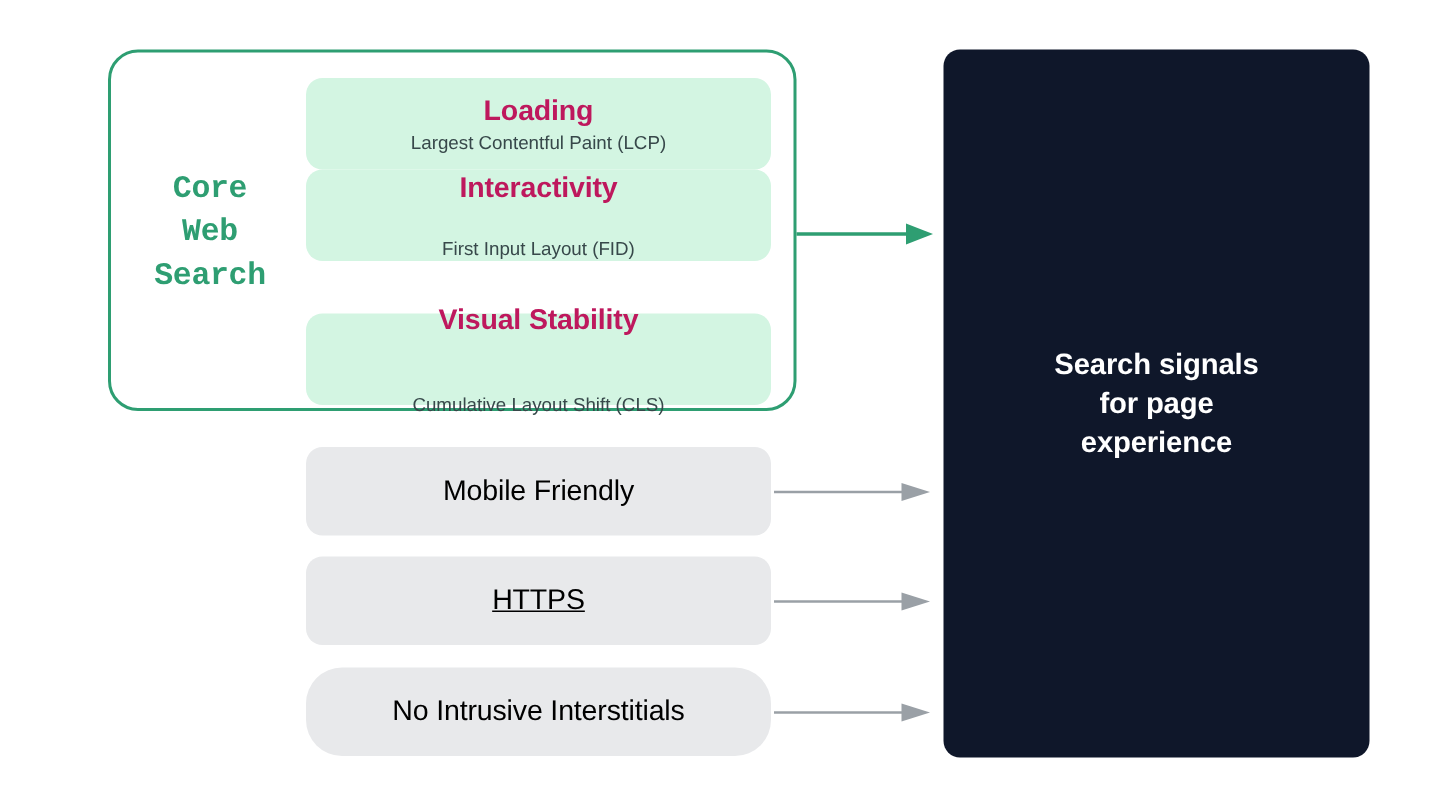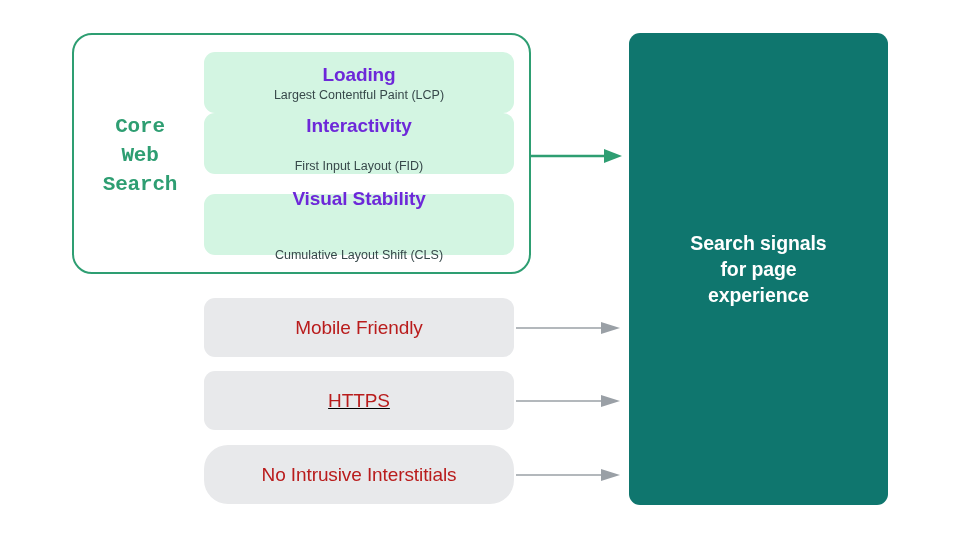--- a/index.html
+++ b/index.html
@@ -55,24 +55,24 @@
     height: 61px;
     background: #d3f5e2;
     border-radius: 11px;
     display: flex;
     flex-direction: column;
     align-items: center;
     justify-content: center;
   }
   .vital-card.c0 { top: 52px; }
   .vital-card.c1 { top: 113px; gap: 20px; }
-  .vital-card.c2 { top: 194px; gap: 36px; }
+  .vital-card.c2 { top: 209px; gap: 36px; }
 
   .vital-title {
-    color: #6d28d9;
+    color: #be185d;
     font-size: 19px;
     font-weight: bold;
     line-height: 23px;
     letter-spacing: -0.1px;
   }
   .vital-sub {
     color: #37484a;
     font-size: 12.5px;
     font-weight: normal;
     line-height: 16px;
@@ -89,34 +89,34 @@
     border-radius: 11px;
     display: flex;
     align-items: center;
     justify-content: center;
   }
   .gray-box.g0 { top: 298px; height: 59px; }
   .gray-box.g1 { top: 371px; height: 59px; text-decoration: underline; }
   .gray-box.g2 { top: 445px; height: 59px; border-radius: 24px; }
 
   .gray-label {
-    color: #b91c1c;
+    color: #000000;
     font-size: 19px;
     font-weight: normal;
     letter-spacing: -0.1px;
   }
 
   
   .blue-box {
     position: absolute;
     left: 629px;
     top: 33px;
-    width: 259px;
+    width: 284px;
     height: 472px;
-    background: #0f766e;
+    background: #0f172a;
     border-radius: 11px;
     display: flex;
     align-items: center;
     justify-content: center;
   }
   .blue-text {
     color: #ffffff;
     font-size: 19.5px;
     font-weight: bold;
     line-height: 26px;

